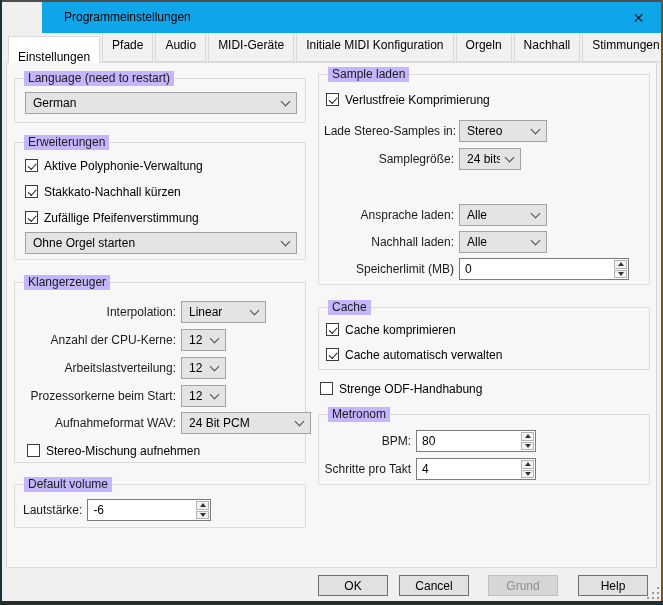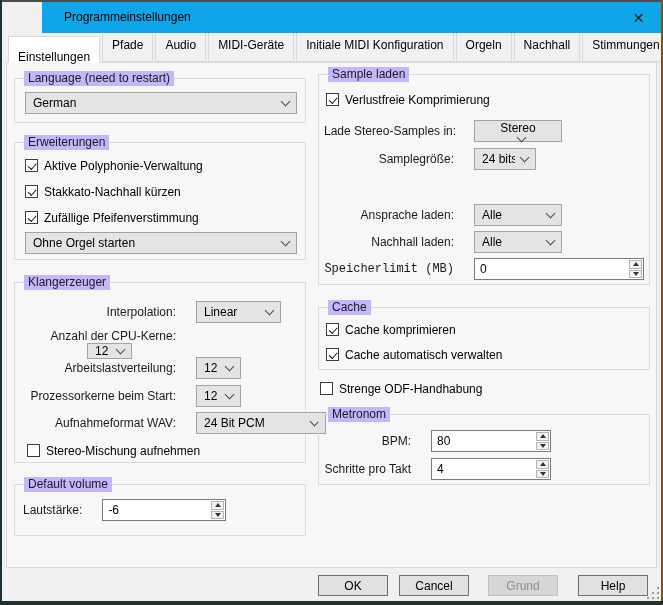--- a/index.html
+++ b/index.html
@@ -22,21 +22,21 @@
   .tab.active{height:27px;margin-bottom:0;background:#fff;border-bottom:none;padding-bottom:2px;}
 
   .page{position:absolute;left:6px;top:62px;width:651px;height:506px;background:#f7f7f7;
         border:1px solid #d9d9d9;box-sizing:border-box;z-index:1;}
 
   .group{position:absolute;border:1px solid #dcdcdc;box-sizing:border-box;z-index:2;background:transparent;}
   .group-title{position:absolute;top:-8px;left:9px;background:#c4b5fd;padding:0 4px;line-height:15px;
                white-space:nowrap;color:#1a1a1a;}
 
   .row{position:absolute;display:flex;align-items:center;height:22px;}
-  .rlabel{text-align:right;padding-right:20px;white-space:nowrap;color:#1a1a1a;}
+  .rlabel{text-align:right;padding-right:5px;white-space:nowrap;color:#1a1a1a;}
 
   .combo{height:22px;box-sizing:border-box;background:#e4e4e4;border:1px solid #a3a3a3;display:flex;
          align-items:center;justify-content:space-between;padding:0 7px;cursor:default;}
   .combo-value{white-space:nowrap;overflow:hidden;}
   .chevron{width:6px;height:6px;border-right:1.2px solid #4a4a4a;border-bottom:1.2px solid #4a4a4a;
            transform:rotate(45deg);margin-left:6px;margin-top:-3px;flex:none;}
 
   .cb{position:absolute;display:flex;align-items:center;height:15px;cursor:default;}
   .cb-box{width:13px;height:13px;box-sizing:border-box;background:#fff;border:1px solid #3c3c3c;
           position:relative;flex:none;margin-right:6px;}
@@ -150,21 +150,21 @@
 
 <div class="group" style="left:14px;top:282px;width:292px;height:181px;">
   <span class="group-title">Klangerzeuger</span>
   <div class="row" style="left:8px;top:18px;">
     <span class="rlabel" style="width:153px;">Interpolation:</span>
     <div class="combo" style="width:85px;align-items:center;">
       <span class="combo-value">Linear</span>
       <span class="chevron"></span>
     </div>
   </div>
-  <div class="row" style="left:8px;top:46px;flex-direction:column;">
+  <div class="row" style="left:8px;top:46px;">
     <span class="rlabel" style="width:153px;">Anzahl der CPU-Kerne:</span>
     <div class="combo" style="width:45px;">
       <span class="combo-value">12</span>
       <span class="chevron"></span>
     </div>
   </div>
   <div class="row" style="left:8px;top:74px;">
     <span class="rlabel" style="width:153px;">Arbeitslastverteilung:</span>
     <div class="combo" style="width:45px;">
       <span class="combo-value">12</span>
@@ -184,21 +184,21 @@
       <span class="combo-value">24 Bit PCM</span>
       <span class="chevron"></span>
     </div>
   </div>
   <label class="cb" style="left:12px;top:160px;">
     <span class="cb-box"></span>
     <span class="cb-label">Stereo-Mischung aufnehmen</span>
   </label>
 </div>
 
-<div class="group" style="left:14px;top:484px;width:292px;height:52px;">
+<div class="group" style="left:14px;top:484px;width:292px;height:44px;">
   <span class="group-title">Default volume</span>
   <div class="row" style="left:8px;top:14px;">
     <span class="rlabel">Lautstärke:</span>
     <div class="spin" style="width:124px;">
       <input type="text" value="-6" style="">
       <div class="spin-btns">
         <div class="spin-btn">
             <span class="tri-up"></span>
           </div>
         <div class="spin-btn">
@@ -212,21 +212,21 @@
 <div class="group" style="left:318px;top:74px;width:332px;height:211px;">
   <span class="group-title">Sample laden</span>
   <label class="cb" style="left:7px;top:17px;">
     <span class="cb-box checked">
         <span class="cb-mark"></span>
       </span>
     <span class="cb-label">Verlustfreie Komprimierung</span>
   </label>
   <div class="row" style="left:5px;top:45px;">
     <span class="rlabel" style="width:130px;">Lade Stereo-Samples in:</span>
-    <div class="combo" style="width:88px;flex-direction:column;">
+    <div class="combo" style="width:88px;">
       <span class="combo-value">Stereo</span>
       <span class="chevron"></span>
     </div>
   </div>
   <div class="row" style="left:5px;top:73px;">
     <span class="rlabel" style="width:130px;">Samplegröße:</span>
     <div class="combo" style="width:62px;">
       <span class="combo-value">24 bits</span>
       <span class="chevron"></span>
     </div>
@@ -239,21 +239,21 @@
     </div>
   </div>
   <div class="row" style="left:5px;top:156px;">
     <span class="rlabel" style="width:130px;">Nachhall laden:</span>
     <div class="combo" style="width:88px;">
       <span class="combo-value">Alle</span>
       <span class="chevron"></span>
     </div>
   </div>
   <div class="row" style="left:5px;top:183px;">
-    <span class="rlabel" style="width:130px;font-family:Liberation Mono, monospace;">Speicherlimit (MB)</span>
+    <span class="rlabel" style="width:130px;">Speicherlimit (MB)</span>
     <div class="spin" style="width:170px;">
       <input type="text" value="0" style="">
       <div class="spin-btns">
         <div class="spin-btn">
             <span class="tri-up"></span>
           </div>
         <div class="spin-btn">
             <span class="tri-down"></span>
           </div>
       </div>

